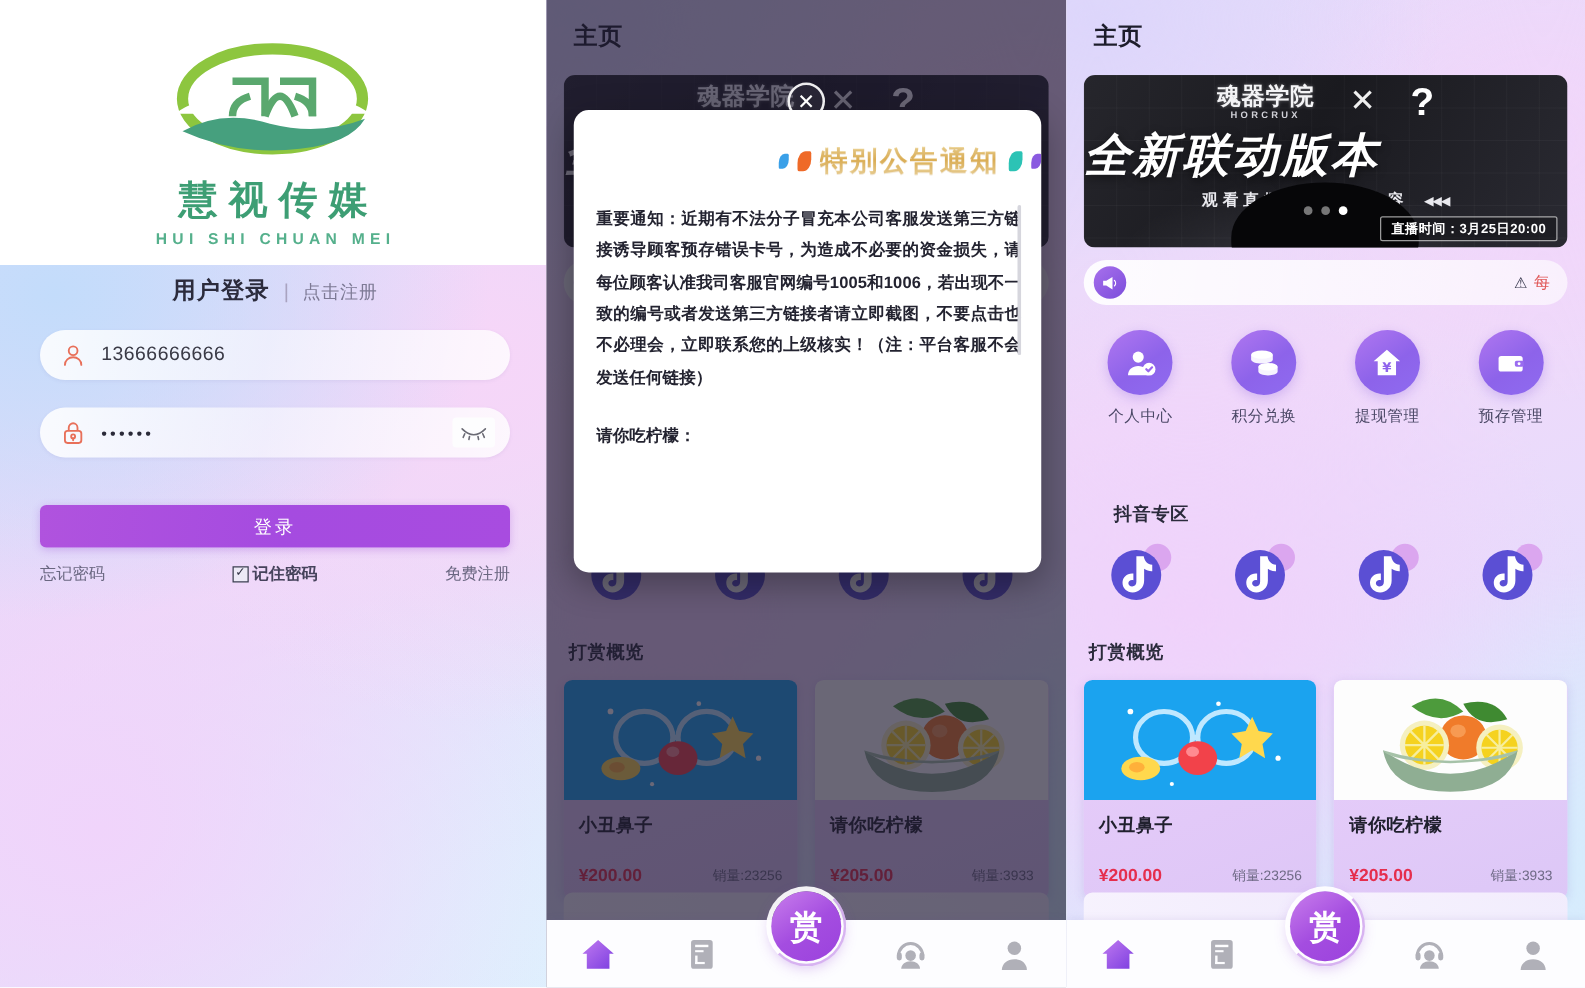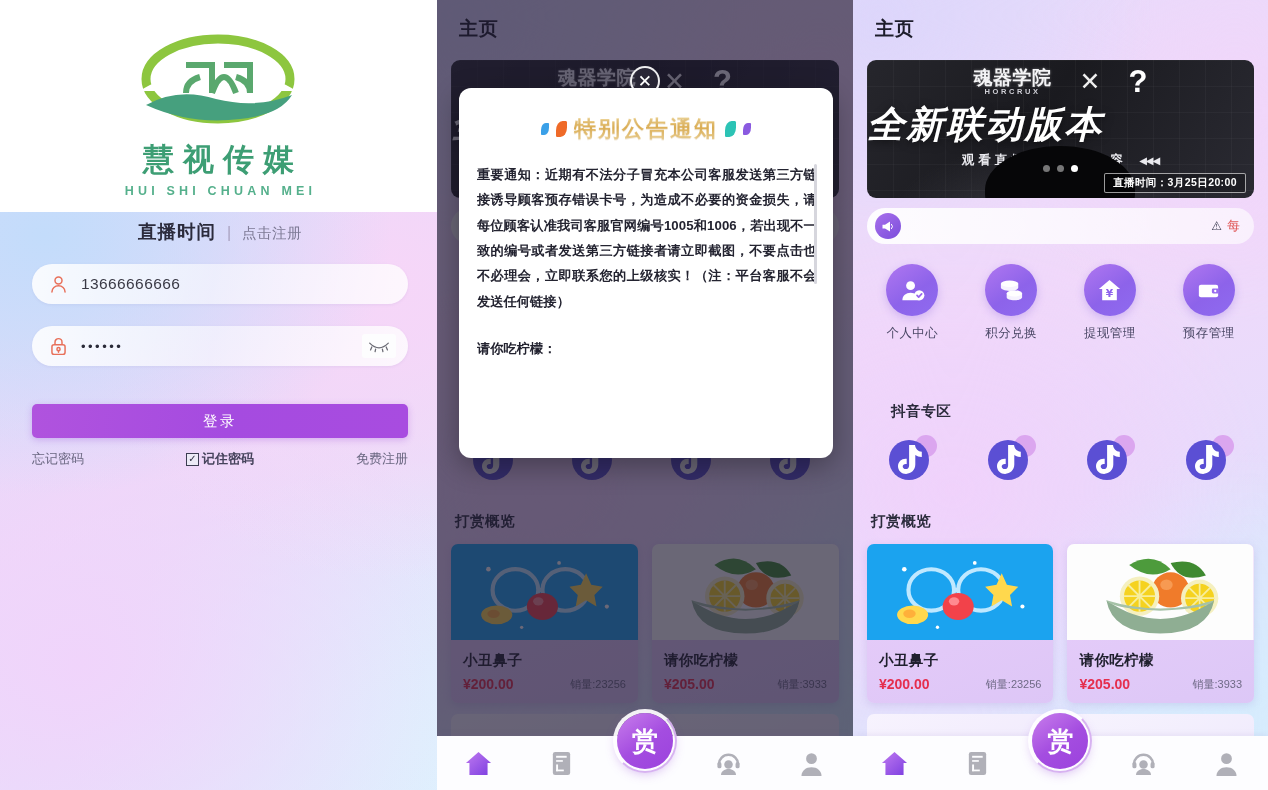--- a/index.html
+++ b/index.html
@@ -205,20 +205,21 @@
     box-shadow: 0 2px 8px rgba(130,100,190,.18);
   }
   .card-img { height: 96px; width: 100%; position: relative; overflow: hidden; }
   .card-name {
     font-size: 14.5px; font-weight: 700; color: #20202e;
     padding: 11px 12px 0; letter-spacing: .4px;
   }
   .card-meta {
     display: flex; align-items: flex-end; justify-content: space-between;
     padding: 6px 12px 11px;
+    margin-top: 16px;
   }
   .card-price { font-size: 14px; color: #e52e4d; font-weight: 700; }
   .card-sales { font-size: 11px; color: #6f6a86; }
   .cards2 { position: absolute; top: 714px; left: 14px; right: 14px; display: flex; gap: 14px; }
   .cards2 .card-stub {
     flex: 1; height: 60px; border-radius: 7px;
     background: linear-gradient(160deg, rgba(248,244,254,.96), rgba(240,232,252,.92));
   }
   
   .tabbar {
@@ -252,21 +253,21 @@
   }
   .modal-close {
     position: absolute; top: 66px; left: 50%; transform: translateX(-50%);
     width: 30px; height: 30px; border-radius: 50%;
     border: 2px solid rgba(255,255,255,.92);
     display: flex; align-items: center; justify-content: center;
     color: #fff; font-size: 17px; font-weight: 300; z-index: 61;
     background: rgba(255,255,255,.06); pointer-events: auto; cursor: pointer;
   }
   .modal-title {
-    margin-top: 26px; display: flex; align-items: center; justify-content: center; gap: 7px;
+    margin-top: 26px; display: flex; align-items: center; justify-content: flex-end; gap: 7px;
   }
   .mt-text {
     font-size: 22px; font-weight: 800; letter-spacing: 2px;
     font-family: "DejaVu Sans", sans-serif;
     background: linear-gradient(180deg,#f3e3b4 0%,#e0b45c 46%,#f5e6bd 100%);
     -webkit-background-clip: text; background-clip: text; color: transparent;
     text-shadow: 0 1px 0 rgba(190,140,50,.18);
   }
   .leaf { width: 11px; height: 16px; border-radius: 60% 10% 60% 10%; display: block; }
   .leaf.s { width: 8px; height: 12px; }
@@ -305,21 +306,21 @@
           <path d="M26 72 Q58 54 96 66 Q136 76 172 62 Q160 82 120 86 Q70 92 26 72 Z" fill="#46a07e"></path>
         </svg>
       </div>
       <div class="brand-cn">慧视传媒</div>
       <div class="brand-en">HUI SHI CHUAN MEI</div>
     </div>
 
     <div class="login-body">
 
       <div class="login-tabs">
-        <span class="tab-active">直播时间</span>
+        <span class="tab-active">用户登录</span>
         <span class="tab-sep">|</span>
         <span class="tab-link">点击注册</span>
       </div>
 
       <div class="field phone">
         <span class="f-ico">
           <svg viewBox="0 0 24 24" width="21" height="21" fill="none" stroke="#e8705a" stroke-width="1.7">
             <circle cx="12" cy="7.5" r="4"></circle>
             <path d="M4.5 20.5c0-4.2 3.4-7 7.5-7s7.5 2.8 7.5 7" stroke-linecap="round"></path>
           </svg>

